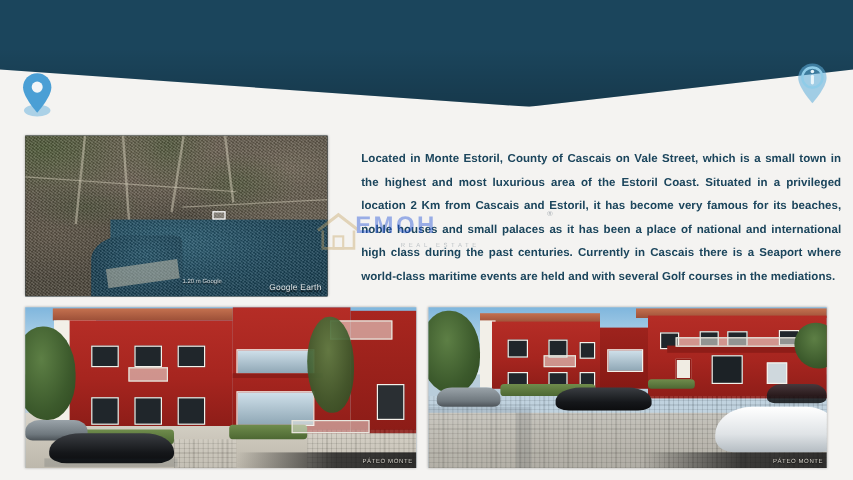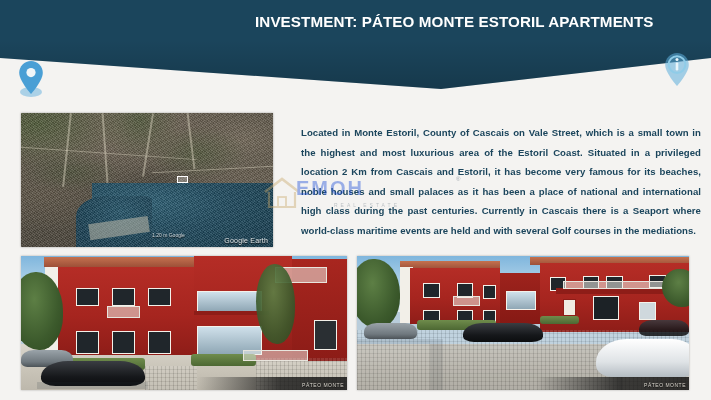--- a/index.html
+++ b/index.html
@@ -328,21 +328,20 @@
 </style>
 </head>
 <body>
 
 <div class="slide">
 
   <div class="header-band"></div>
   <div class="header-shadow"></div>
 
   <div class="header-text">
-    <h1 class="header-title">INVESTMENT: PÁTEO MONTE ESTORIL APARTMENTS</h1>
   </div>
 
   <div class="pin pin-left">
     <svg viewBox="0 0 32 40" xmlns="http://www.w3.org/2000/svg">
       <ellipse cx="16" cy="34" rx="11" ry="5" fill="#6fb5df" opacity="0.55"></ellipse>
       <path d="M16 3 C9.4 3 4.2 8.2 4.2 14.8 C4.2 23 16 36 16 36 C16 36 27.8 23 27.8 14.8 C27.8 8.2 22.6 3 16 3 Z" fill="#4a9fd5"></path>
       <circle cx="16" cy="14.6" r="4.6" fill="#f2f6f8"></circle>
     </svg>
   </div>
 

